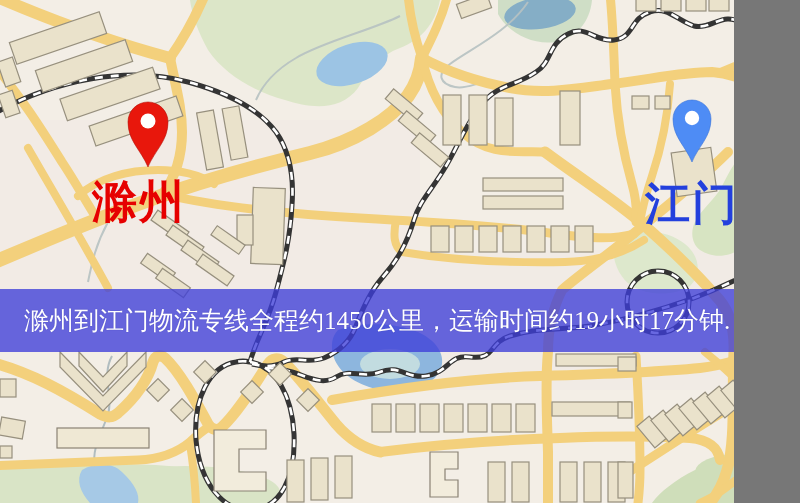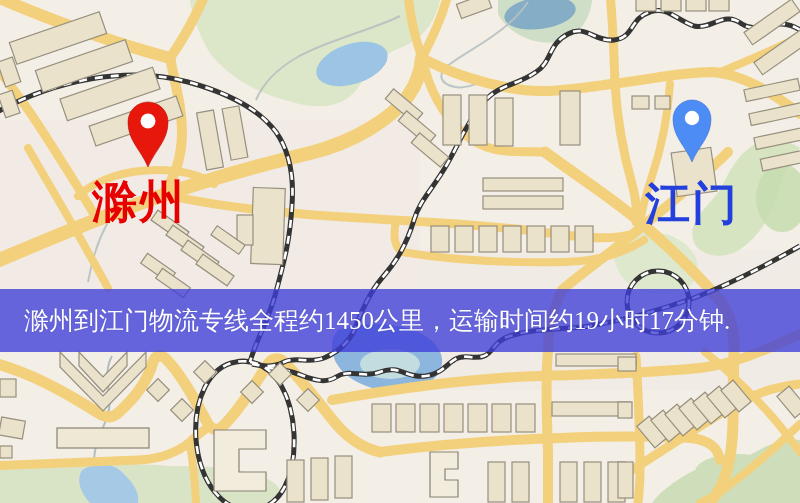--- a/index.html
+++ b/index.html
@@ -1,16 +1,16 @@
 <!DOCTYPE html>
 <html><head>
 <meta charset="utf-8">
 <style>
   html,body{margin:0;padding:0;background:#777;}
-  .stage{position:relative;width:800px;height:503px;overflow:hidden;
+  .stage{position:relative;width:734px;height:503px;overflow:hidden;
          font-family:"DejaVu Sans",sans-serif;background:#f3eee6;}
   .stage svg{position:absolute;left:0;top:0;display:block;}
   .map-label{font-family:"DejaVu Sans",sans-serif;font-weight:bold;letter-spacing:2px;}
   .banner{position:absolute;left:0;top:289px;width:100%;height:63px;
           background:rgba(62,62,216,0.78);display:flex;align-items:center;
           box-sizing:border-box;padding-left:24px;}
   .banner span{color:#ffffff;font-size:25px;line-height:1;white-space:nowrap;
                font-family:Liberation Serif, serif;text-shadow:0 0 1px rgba(40,40,160,.6);}
 </style>
 </head>

